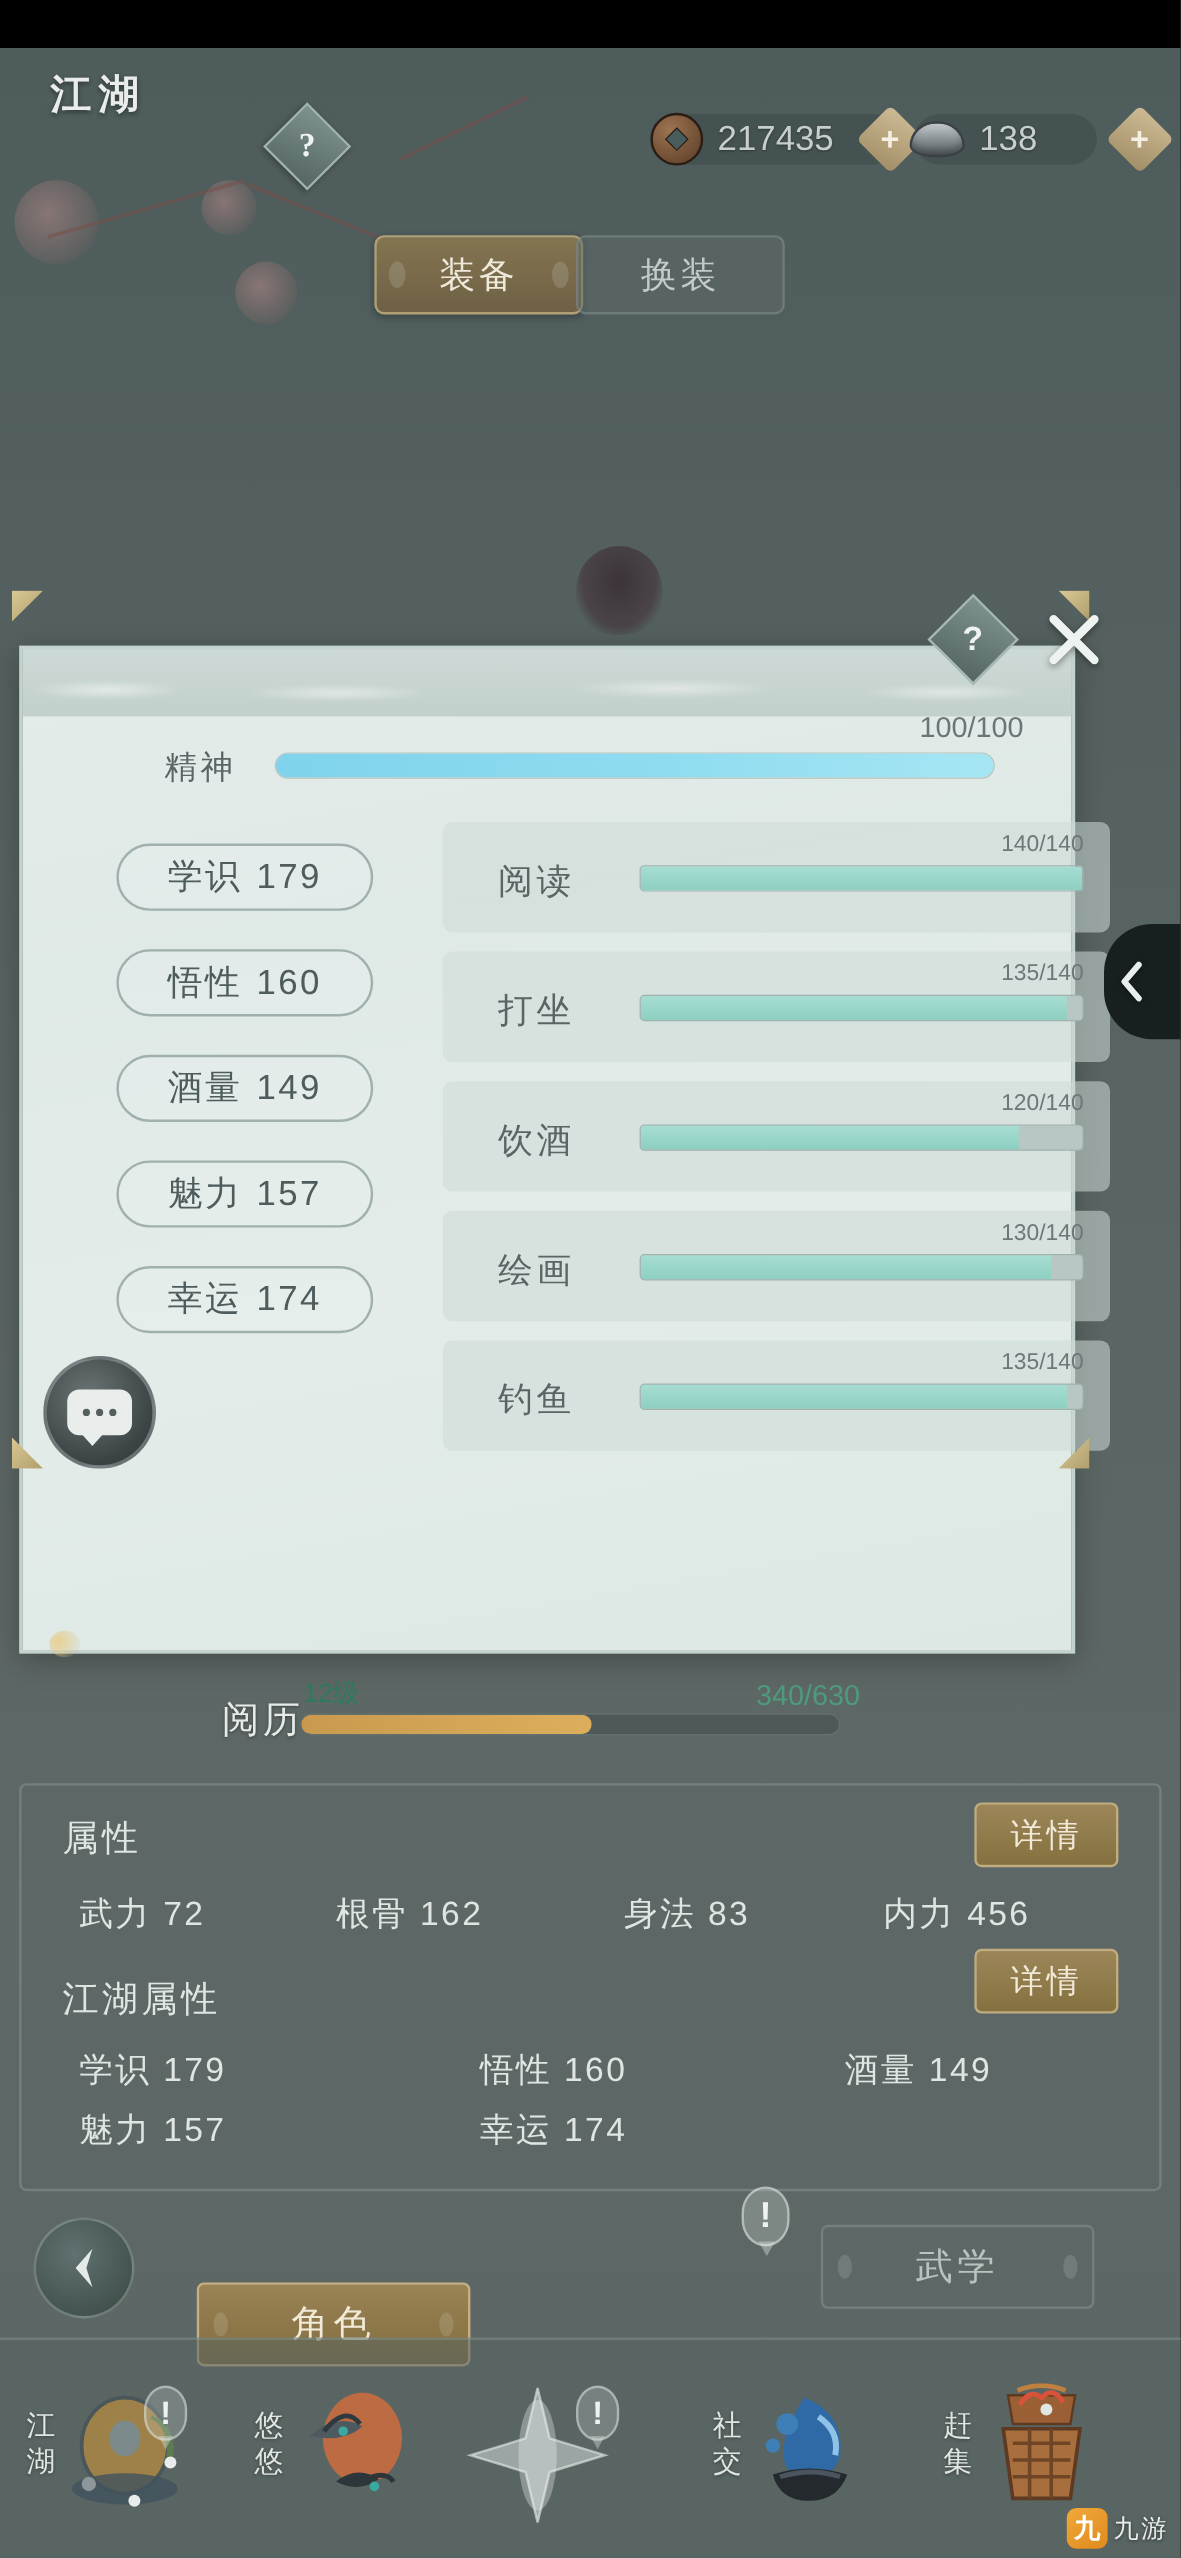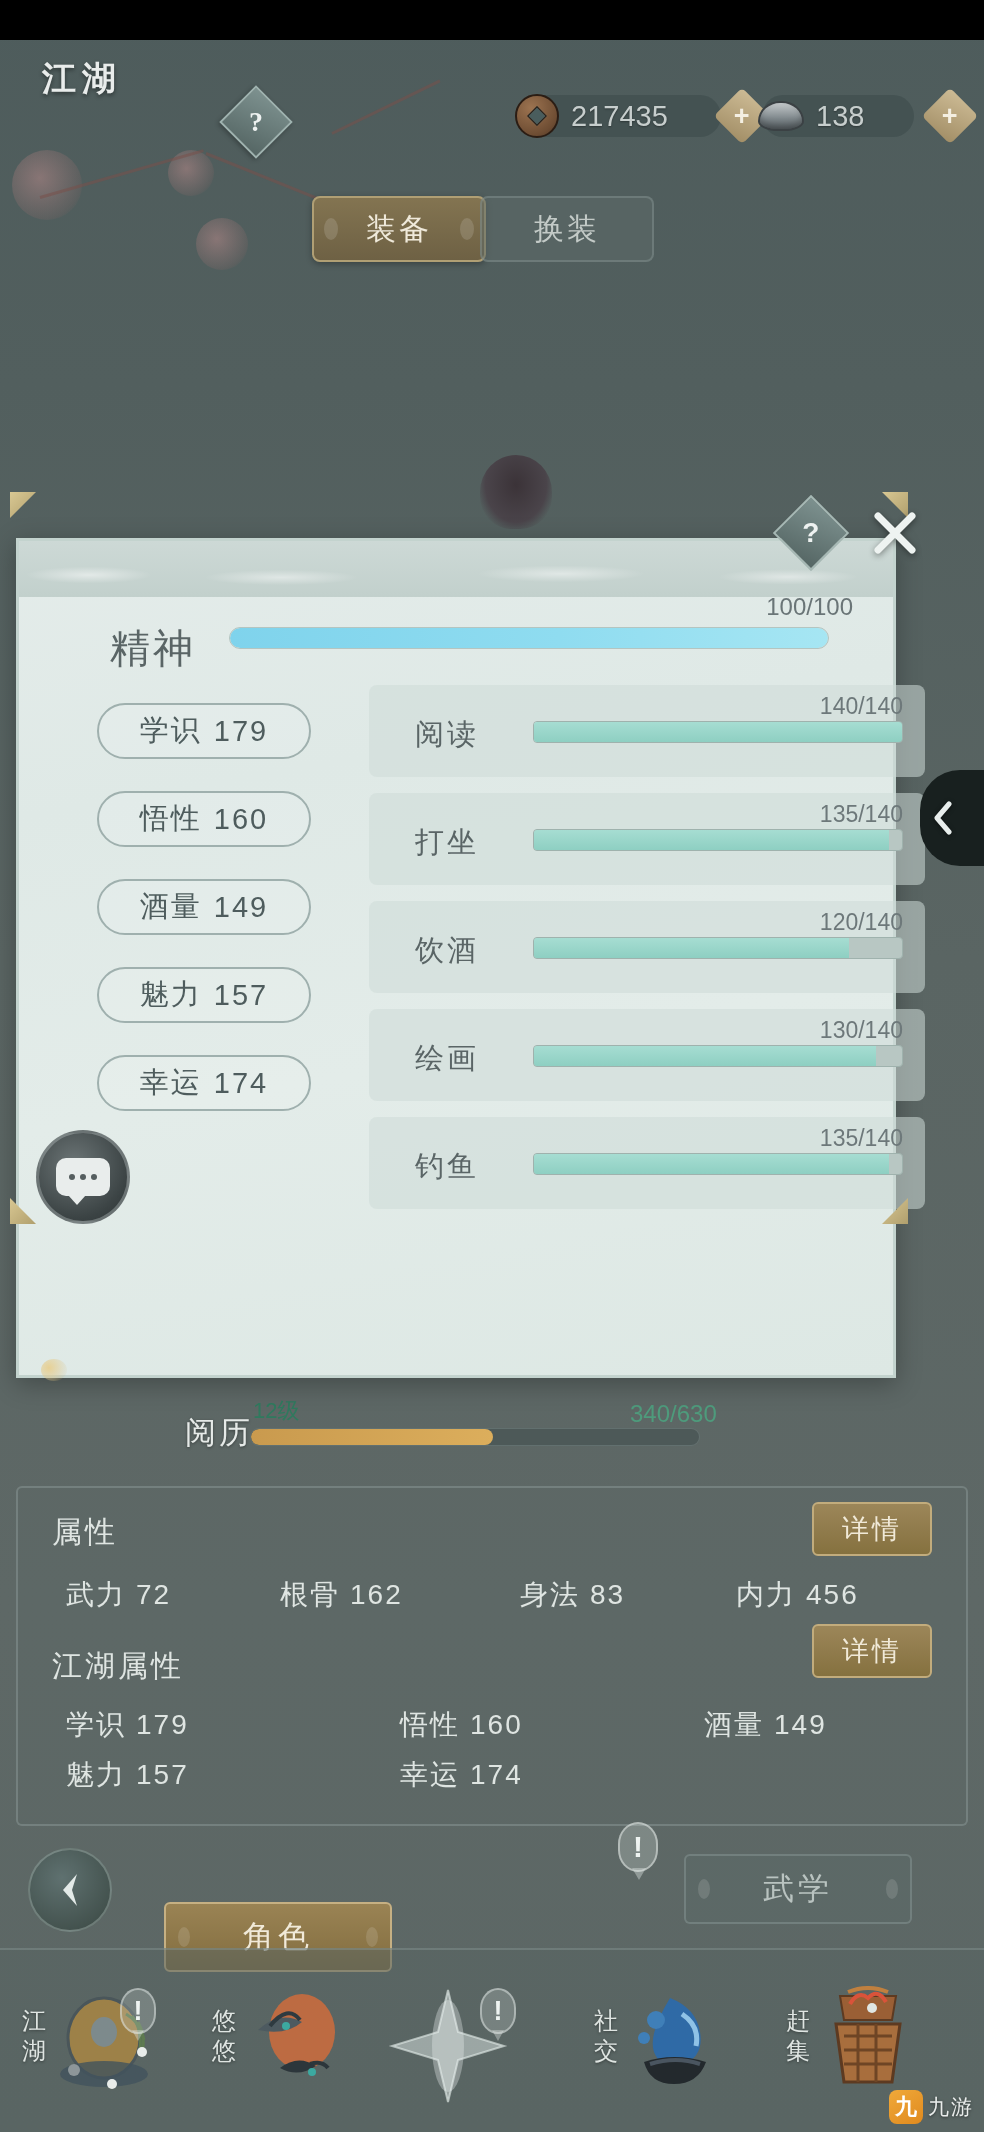--- a/index.html
+++ b/index.html
@@ -204,22 +204,22 @@
     position:absolute; left:862px; top:500px; width:66px; height:66px; z-index:26;
     display:flex; align-items:center; justify-content:center;
   }
   .dlg-close svg { filter: drop-shadow(0 2px 3px rgba(0,0,0,.4)); }
 
   
   .spirit-row {
     position:absolute; left:0; top:70px; width:100%; height:62px;
   }
   .spirit-label {
-    position:absolute; left:91px; top:10px;
-    font-size:40px; color:#5a6566; letter-spacing:3px;
+    position:absolute; left:118px; top:10px;
+    font-size:27px; color:#5a6566; letter-spacing:3px;
     font-family:Liberation Serif, serif;
   }
   .spirit-track {
     position:absolute; left:210px; top:16px; width:600px; height:22px;
     background:#d2dedb; border:1px solid #b4c5c1; border-radius:11px; overflow:hidden;
   }
   .spirit-fill {
     height:100%; border-radius:11px;
     background: linear-gradient(90deg,#7fd3ec,#8fdcf0 55%,#a6e6f3);
   }
@@ -250,21 +250,21 @@
     font-size:29px; color:#5a6566; letter-spacing:3px;
     font-family:"DejaVu Sans", sans-serif;
   }
   .skill-track {
     position:absolute; left:164px; top:36px; width:370px; height:22px;
     background:#b8c7c3; border:1px solid #9fb2ad; border-radius:4px; overflow:hidden;
   }
   .skill-fill { height:100%; background: linear-gradient(180deg,#a6ddd2,#8ecfc2); }
   .skill-val {
     position:absolute; right:22px; top:8px;
-    font-size:23px; color:#6d787a; font-family:"Liberation Sans", sans-serif;
+    font-size:19px; color:#6d787a; font-family:"Liberation Sans", sans-serif;
   }
 
   
   .side-tab {
     position:absolute; left:920px; top:770px; width:64px; height:96px;
     background:#18201f; border-radius:40px 0 0 40px;
     display:flex; align-items:center; justify-content:flex-start;
     padding-left:12px; z-index:28;
   }
   .side-tab svg { filter: drop-shadow(0 1px 2px rgba(0,0,0,.5)); }
@@ -410,21 +410,21 @@
     <div class="branch" style="left:206px;top:152px;width:130px;transform:rotate(22deg);"></div>
     <div class="branch" style="left:332px;top:132px;width:120px;transform:rotate(-26deg);"></div>
 
     <div class="topbar">
       <div class="brand">江湖</div>
 
       <div class="diamond-btn" style="left:230px; top:56px;">
         <span>?</span>
       </div>
 
-      <div class="currency" id="cur1" style="left:521px; width:200px;">
+      <div class="currency" id="cur1" style="left:548px; width:200px;">
         <div class="cur-coin">
             <i></i>
           </div>
         <div class="cur-val">217435</div>
       </div>
       <div class="cur-plus" style="position:absolute; left:722px; top:56px;">
         <span>+</span>
       </div>
 
       <div class="currency" id="cur2" style="left:762px; width:152px;">

